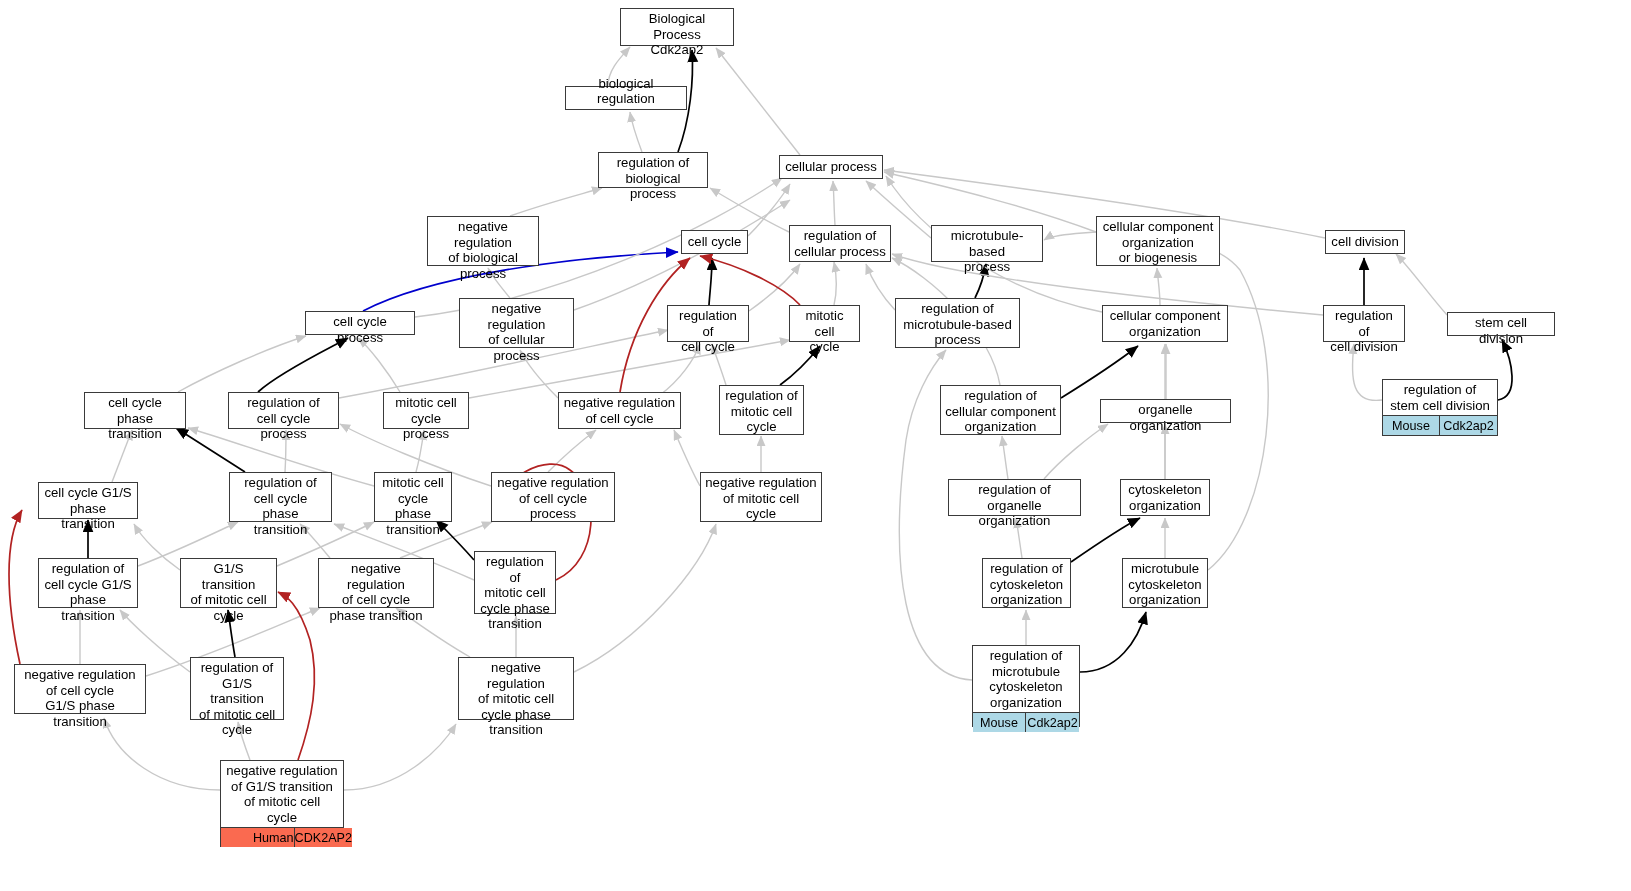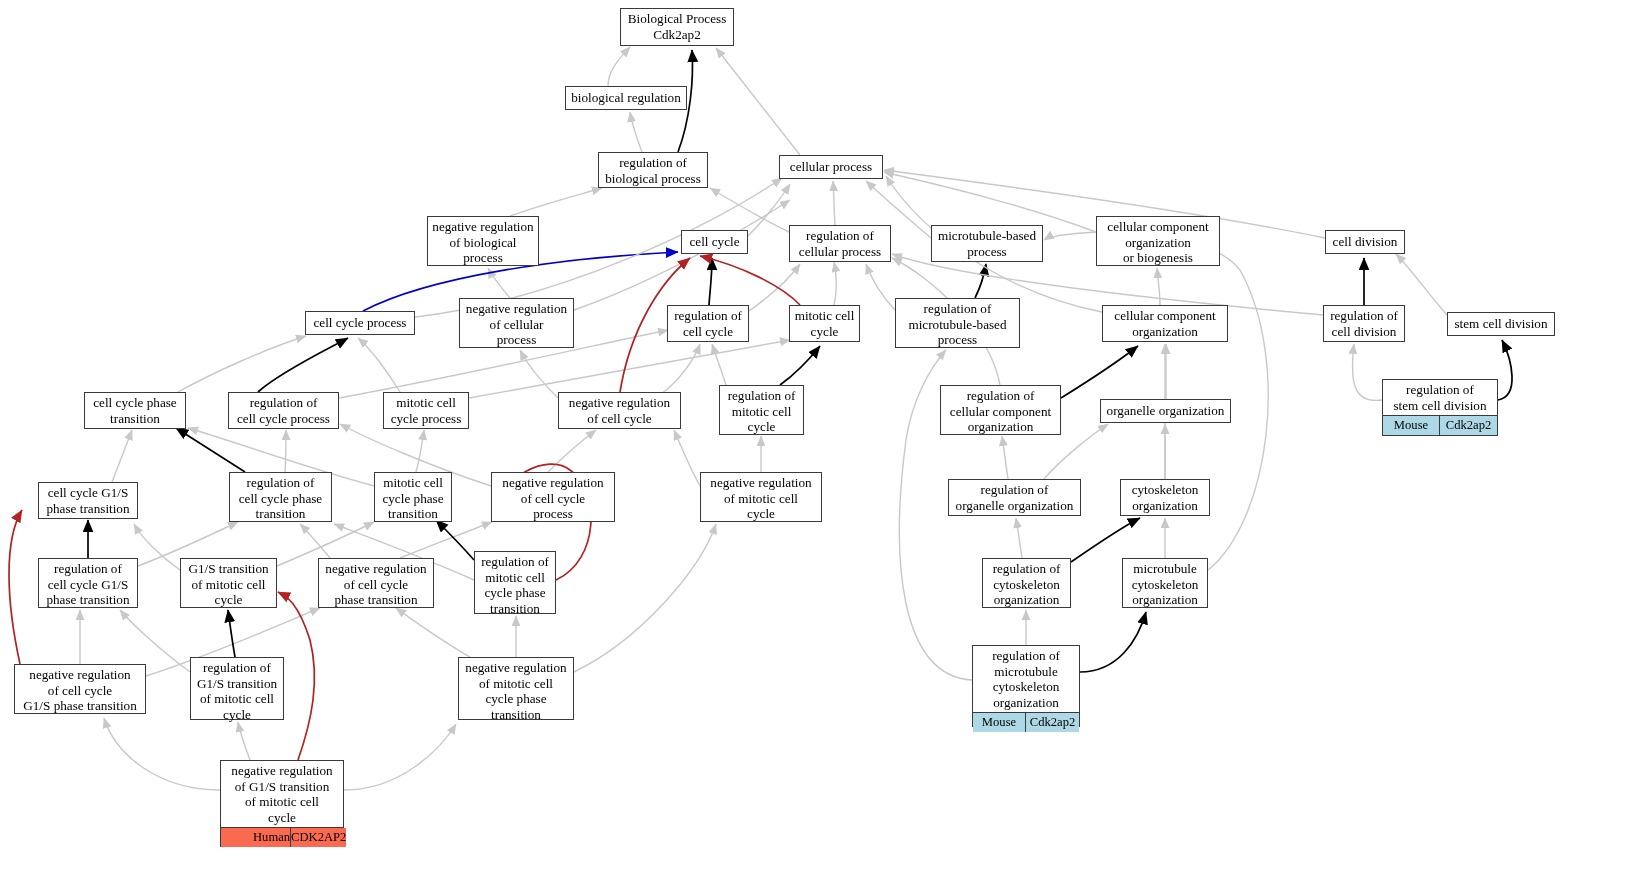--- a/index.html
+++ b/index.html
@@ -6,21 +6,21 @@
     margin: 0;
     padding: 0;
     background: #ffffff;
   }
   #canvas {
     position: relative;
     width: 1621px;
     height: 891px;
     background: #ffffff;
     overflow: hidden;
-    font-family: Liberation Serif, serif;
+    font-family: Liberation Sans, sans-serif;
   }
   #edge-layer {
     position: absolute;
     left: 0; top: 0;
     width: 1631px;
     height: 891px;
     pointer-events: none;
   }
   .node {
     position: absolute;

